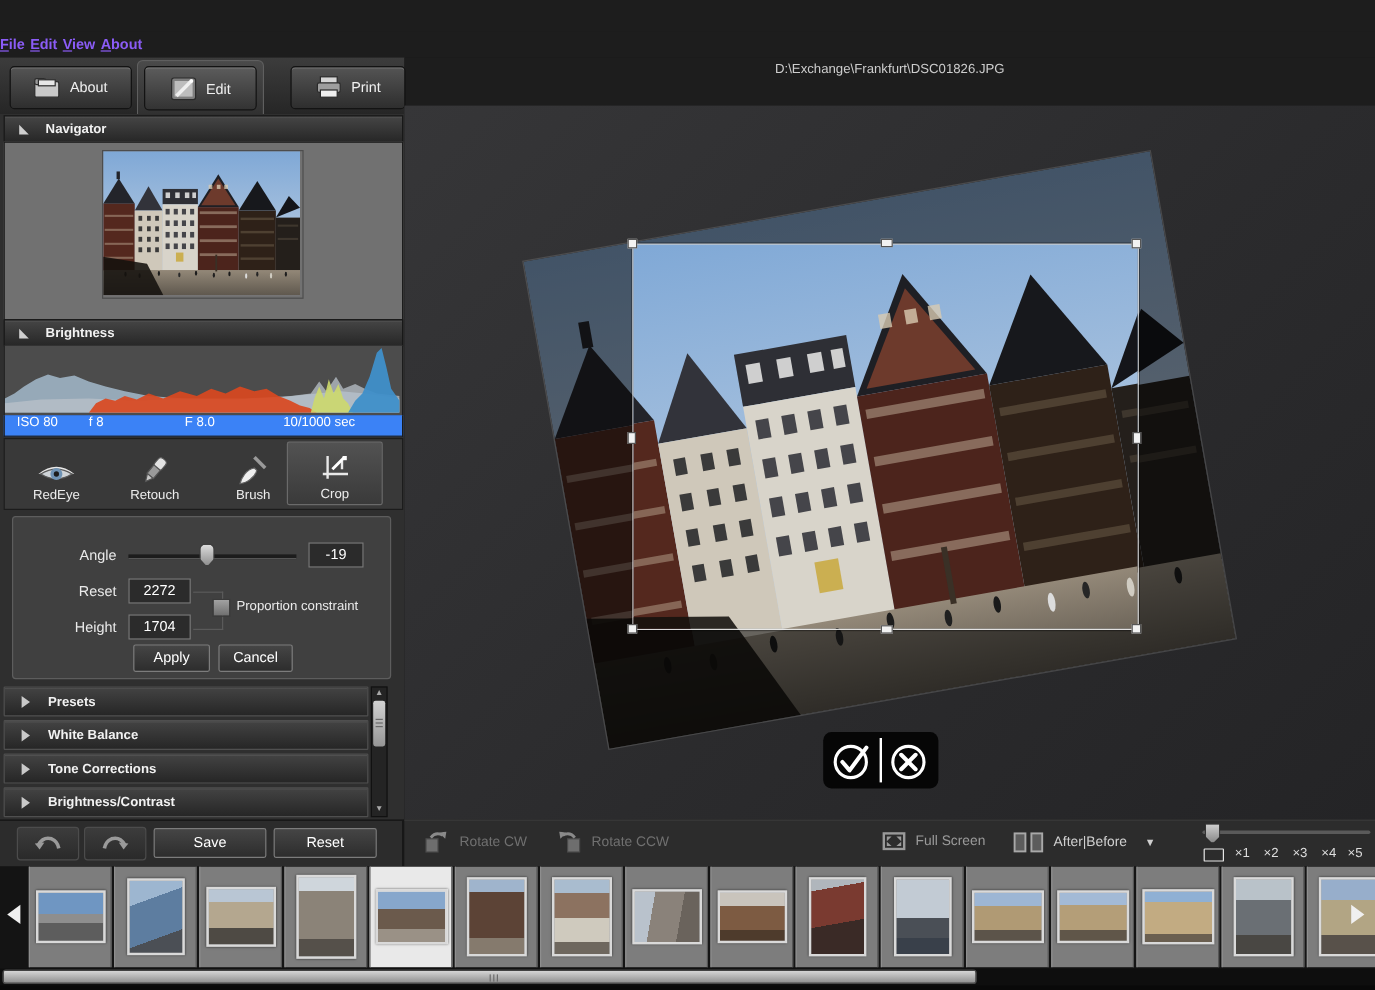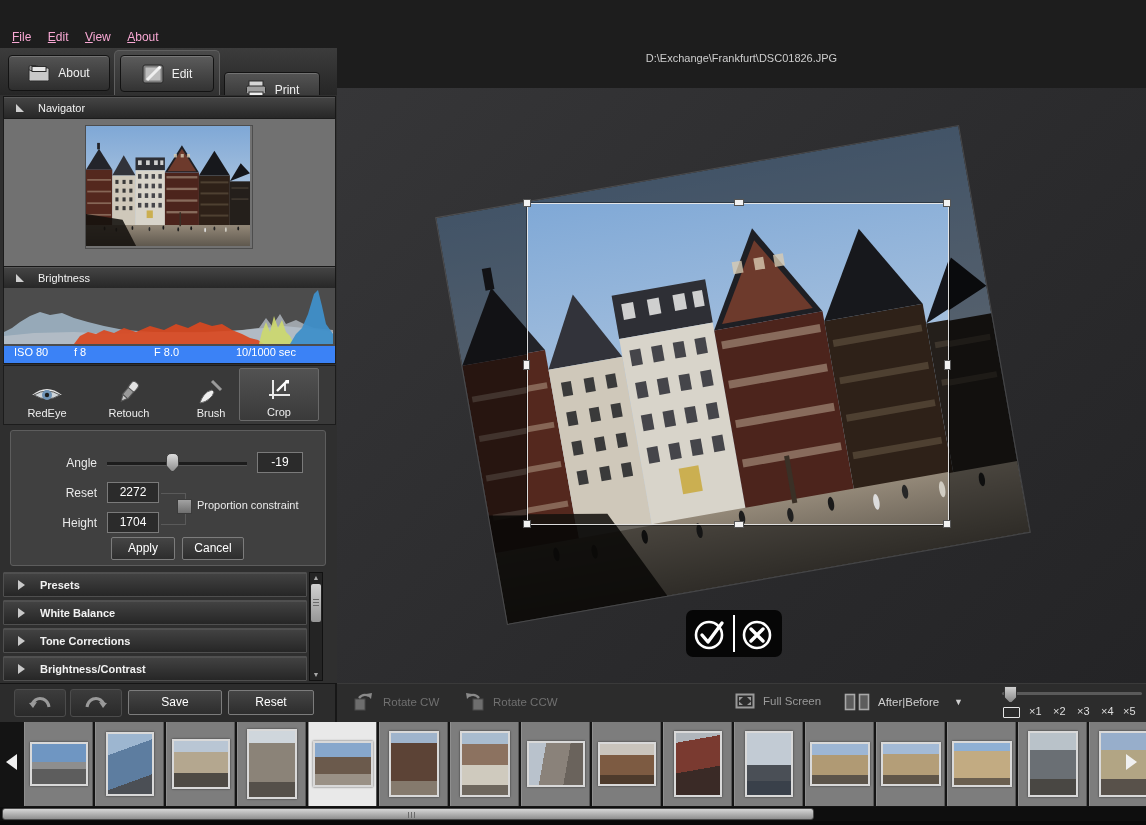--- a/index.html
+++ b/index.html
@@ -15,46 +15,46 @@
     background:linear-gradient(#8a5a30,#5a3418);border:1px solid #2b1a0c;}
   #app-icon .lens{position:absolute;left:3px;top:3px;width:8px;height:8px;border-radius:50%;
     background:radial-gradient(#e8e2d2 30%,#9a9078 70%);}
   #title-text{left:30px;top:5px;font-size:12px;font-weight:bold;color:#ececec;letter-spacing:.3px;}
   .win-ctrl{top:4px;width:18px;height:18px;color:#c0c0c0;font-size:13px;line-height:18px;
     text-align:center;cursor:default;}
   #win-min{left:1074px;} #win-max{left:1094px;} #win-close{left:1114px;}
 
   
   #menubar{left:0;top:26px;width:1146px;height:22px;background:#1d1d1d;}
-  .menu-item{display:inline-block;margin-left:12px;margin-top:4px;font-size:12px;color:#f9a8d4;}
+  .menu-item{display:inline-block;margin-top:4px;font-size:12px;color:#8b5cf6;font-weight:bold;}
   .menu-item::first-letter{text-decoration:underline;}
 
   
   #toolbar-left{left:0;top:48px;width:337px;height:47px;
     background:linear-gradient(#3c3c3c,#262626);border-bottom:1px solid #141414;}
   .tool-btn{display:flex;align-items:center;gap:8px;justify-content:center;
     background:linear-gradient(#545454,#2e2e2e);border:1px solid #131313;border-radius:4px;
     box-shadow:inset 0 1px 0 rgba(255,255,255,.18);color:#f0f0f0;font-size:12px;}
   #btn-browse{left:8px;top:55px;width:100px;height:34px;}
   #btn-edit-tab{left:114px;top:50px;width:104px;height:45px;
     background:linear-gradient(#4a4a4a,#303030);border:1px solid #5f5f5f;border-bottom:none;
     border-radius:5px 5px 0 0;}
   #btn-edit{left:5px;top:4px;width:92px;height:35px;background:linear-gradient(#5c5c5c,#333);}
-  #btn-print{left:224px;top:55px;width:94px;height:34px;margin-top:17px;}
+  #btn-print{left:242px;top:55px;width:94px;height:34px;}
   #topbar-right{left:337px;top:48px;width:809px;height:40px;background:#1d1d1d;}
   #image-path{left:337px;top:52px;width:809px;text-align:center;font-size:11px;color:#cdcdcd;}
 
   
   #sidebar{left:0;top:95px;width:337px;height:588px;background:#2f2f2f;border-right:2px solid #171717;}
   .panel-header{left:3px;width:331px;height:21px;
     background:linear-gradient(#454545,#272727);border:1px solid #181818;
     box-shadow:inset 0 1px 0 rgba(255,255,255,.1);display:flex;align-items:center;}
   .panel-header .tri{width:0;height:0;border-bottom:8px solid #cfcfcf;border-right:8px solid transparent;
     margin-left:12px;}
-  .panel-header .lbl{margin-left:14px;font-size:11px;font-weight:normal;color:#f2f2f2;}
+  .panel-header .lbl{margin-left:14px;font-size:11px;font-weight:bold;color:#f2f2f2;}
   #nav-header{top:1px;}
   #nav-body{left:3px;top:23px;width:331px;height:147px;background:#717171;border:1px solid #1c1c1c;}
   #nav-thumb{position:absolute;left:81px;top:6px;width:166px;height:122px;border:1px solid #4d4d4d;}
   #hist-header{top:171px;}
   #hist-body{left:3px;top:193px;width:331px;height:58px;background:#4c4c4c;border-left:1px solid #1c1c1c;border-right:1px solid #1c1c1c;}
   #hist-labels{left:3px;top:251px;width:331px;height:17px;background:#3b82f6;
     border:1px solid #1c1c1c;border-top:none;font-size:11px;color:#fff;}
   #hist-labels span{position:absolute;top:0;}
   #hist-iso{left:10px;} #hist-ap{left:70px;} #hist-fn{left:150px;} #hist-sh{left:232px;}
 

